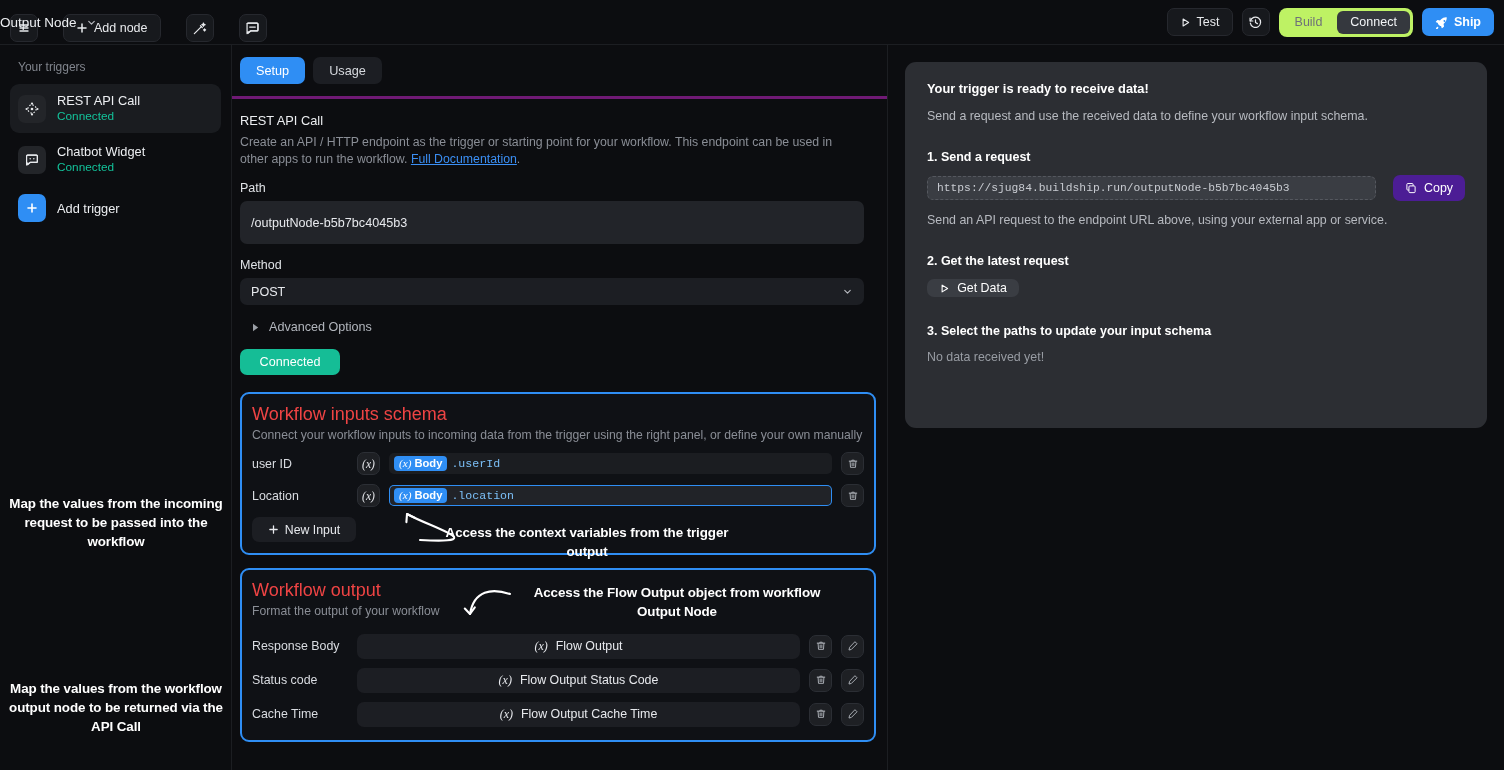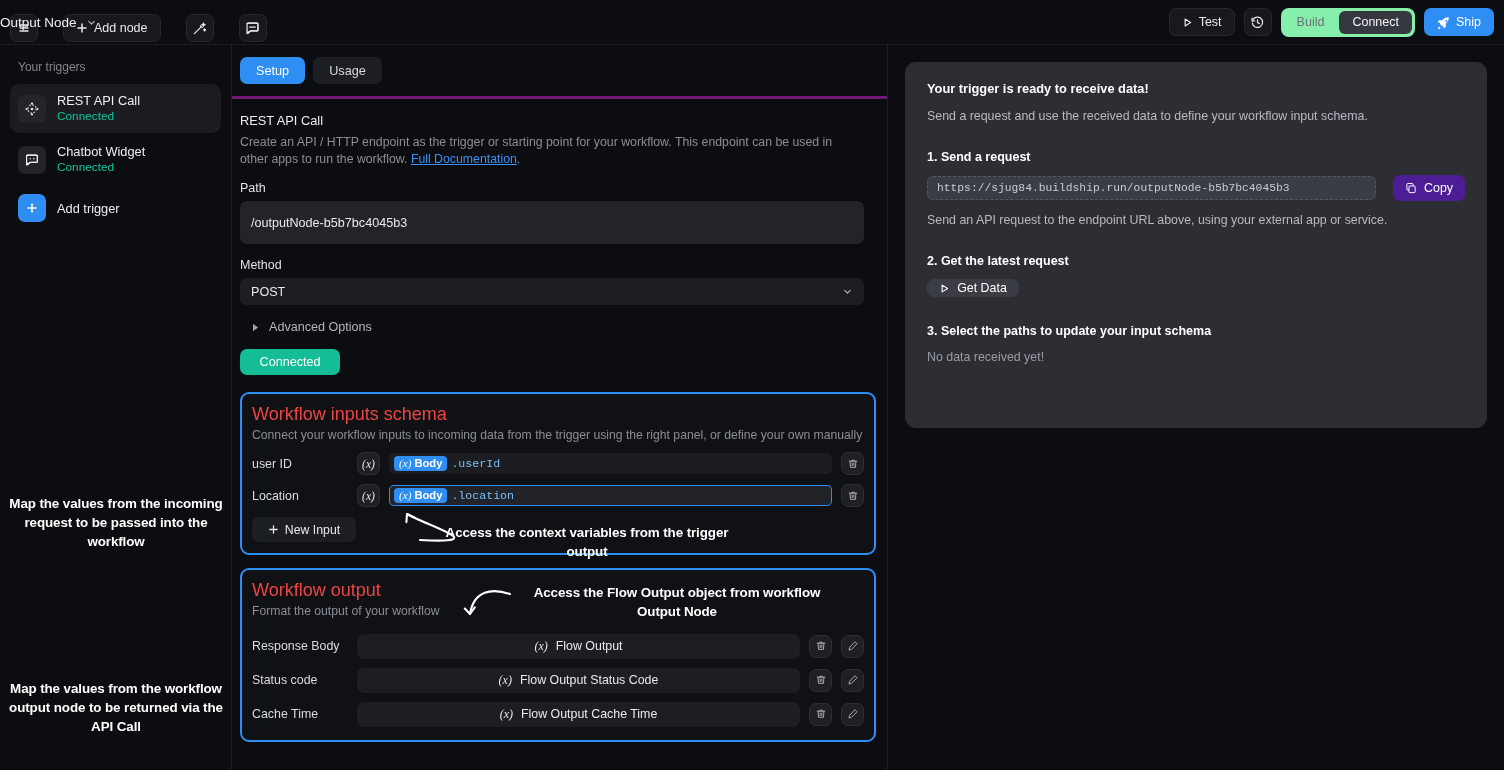--- a/index.html
+++ b/index.html
@@ -43,32 +43,32 @@
   }
   .node-title {
     display: flex; align-items: center; gap: 9px;
     font-size: 13.5px; color: #eceef1; pointer-events: auto; cursor: pointer;
   }
   .tb-right {
     margin-left: auto; display: flex; align-items: center; gap: 9px;
   }
   .seg {
     display: flex; align-items: center;
-    background: #86efac; border-radius: 8px; padding: 3px; gap: 2px;
+    background: #bef264; border-radius: 8px; padding: 3px; gap: 2px;
   }
   .seg-item {
     height: 23px; padding: 0 13px; border-radius: 6px;
     display: flex; align-items: center; font-size: 12.5px;
     color: #6e7179; cursor: pointer;
   }
   .seg-item.active { background: #35383e; color: #f2f4f7; }
   .ship-btn {
     height: 28px; border-radius: 7px; background: #2f8ef4;
     display: flex; align-items: center; gap: 6px;
-    padding: 0 13px; font-size: 12.5px; color: #fff; font-weight: 400; cursor: pointer;
+    padding: 0 13px; font-size: 12.5px; color: #fff; font-weight: 700; cursor: pointer;
   }
 
   
   .body { flex: 1; display: flex; min-height: 0; position: relative; }
 
   
   .sidebar {
     width: 232px; flex: 0 0 232px;
     background: #0c0d10;
     border-right: 1px solid #1c1e22;

